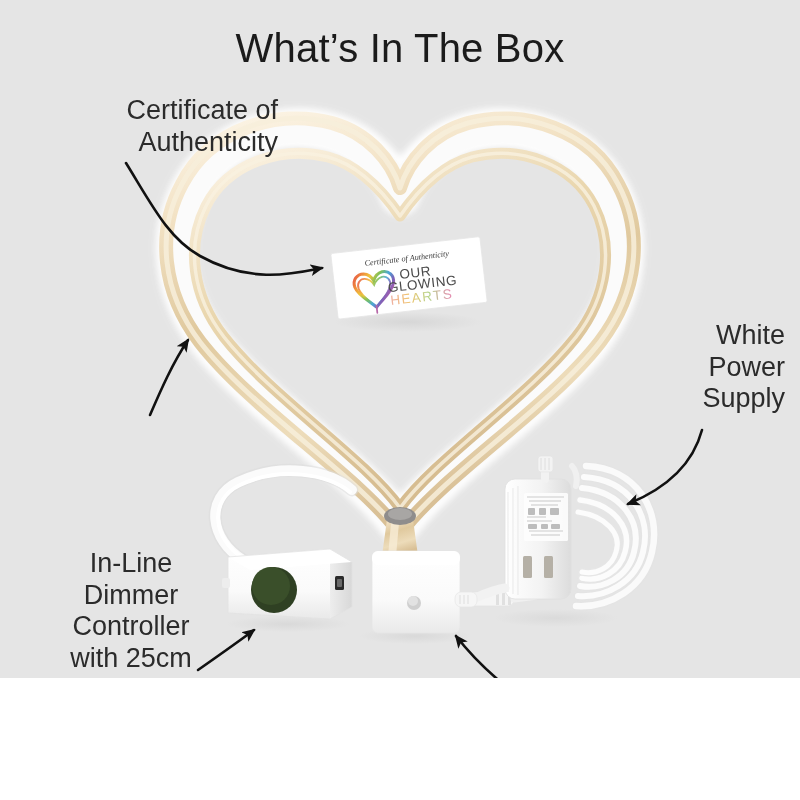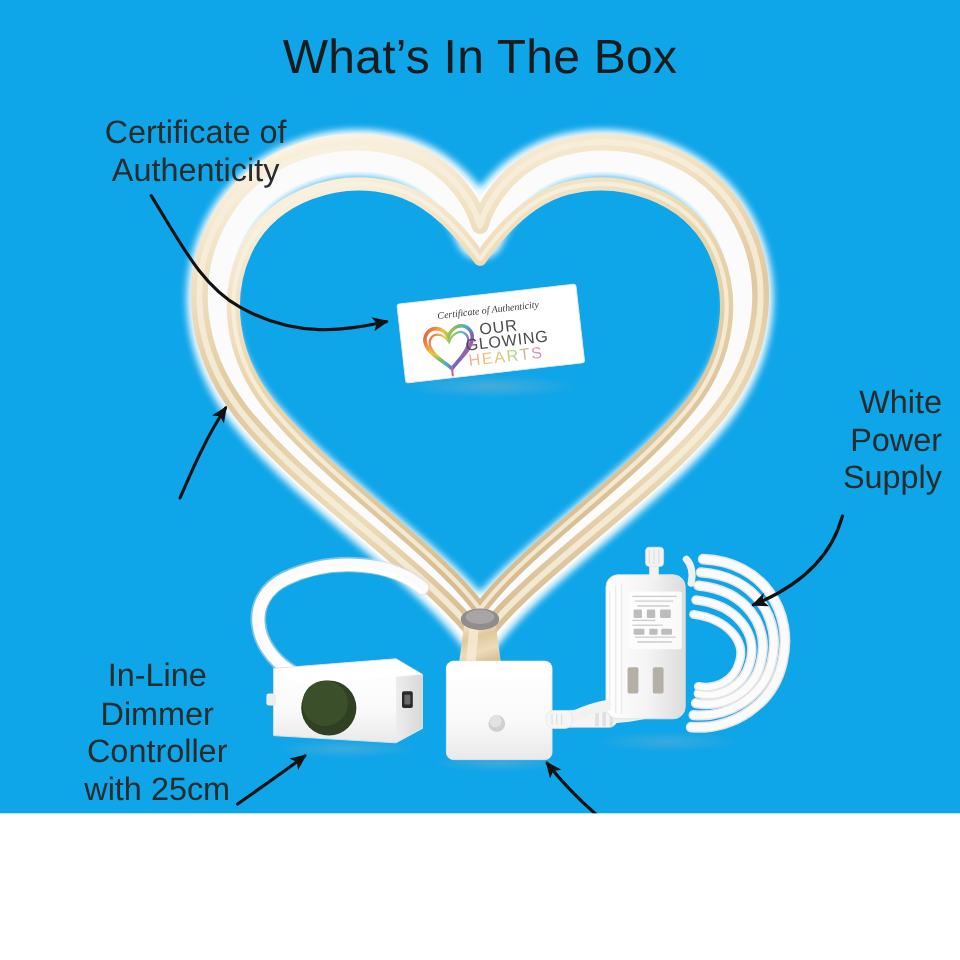--- a/index.html
+++ b/index.html
@@ -7,21 +7,21 @@
     padding: 0;
     background: #ffffff;
   }
   body {
     font-family: "Liberation Sans", sans-serif;
   }
   #stage {
     position: relative;
     width: 800px;
     height: 678px;
-    background: #0ea5e9;
+    background: #e5e5e5;
     overflow: hidden;
   }
   #page-title {
     position: absolute;
     left: 0;
     top: 26px;
     width: 800px;
     text-align: center;
     font-size: 40px;
     font-weight: 400;
@@ -32,21 +32,21 @@
     position: absolute;
     font-size: 27px;
     line-height: 1.17;
     color: #2b2b2b;
     font-weight: 300;
     white-space: pre-line;
   }
   #label-certificate {
     left: 48px;
     top: 95px;
-    text-align: center;
+    text-align: right;
     width: 230px;
   }
   #label-led-neon-heart {
     left: 48px;
     top: 408px;
     text-align: center;
     width: 200px;
   }
   #label-dimmer {
     left: 22px;

